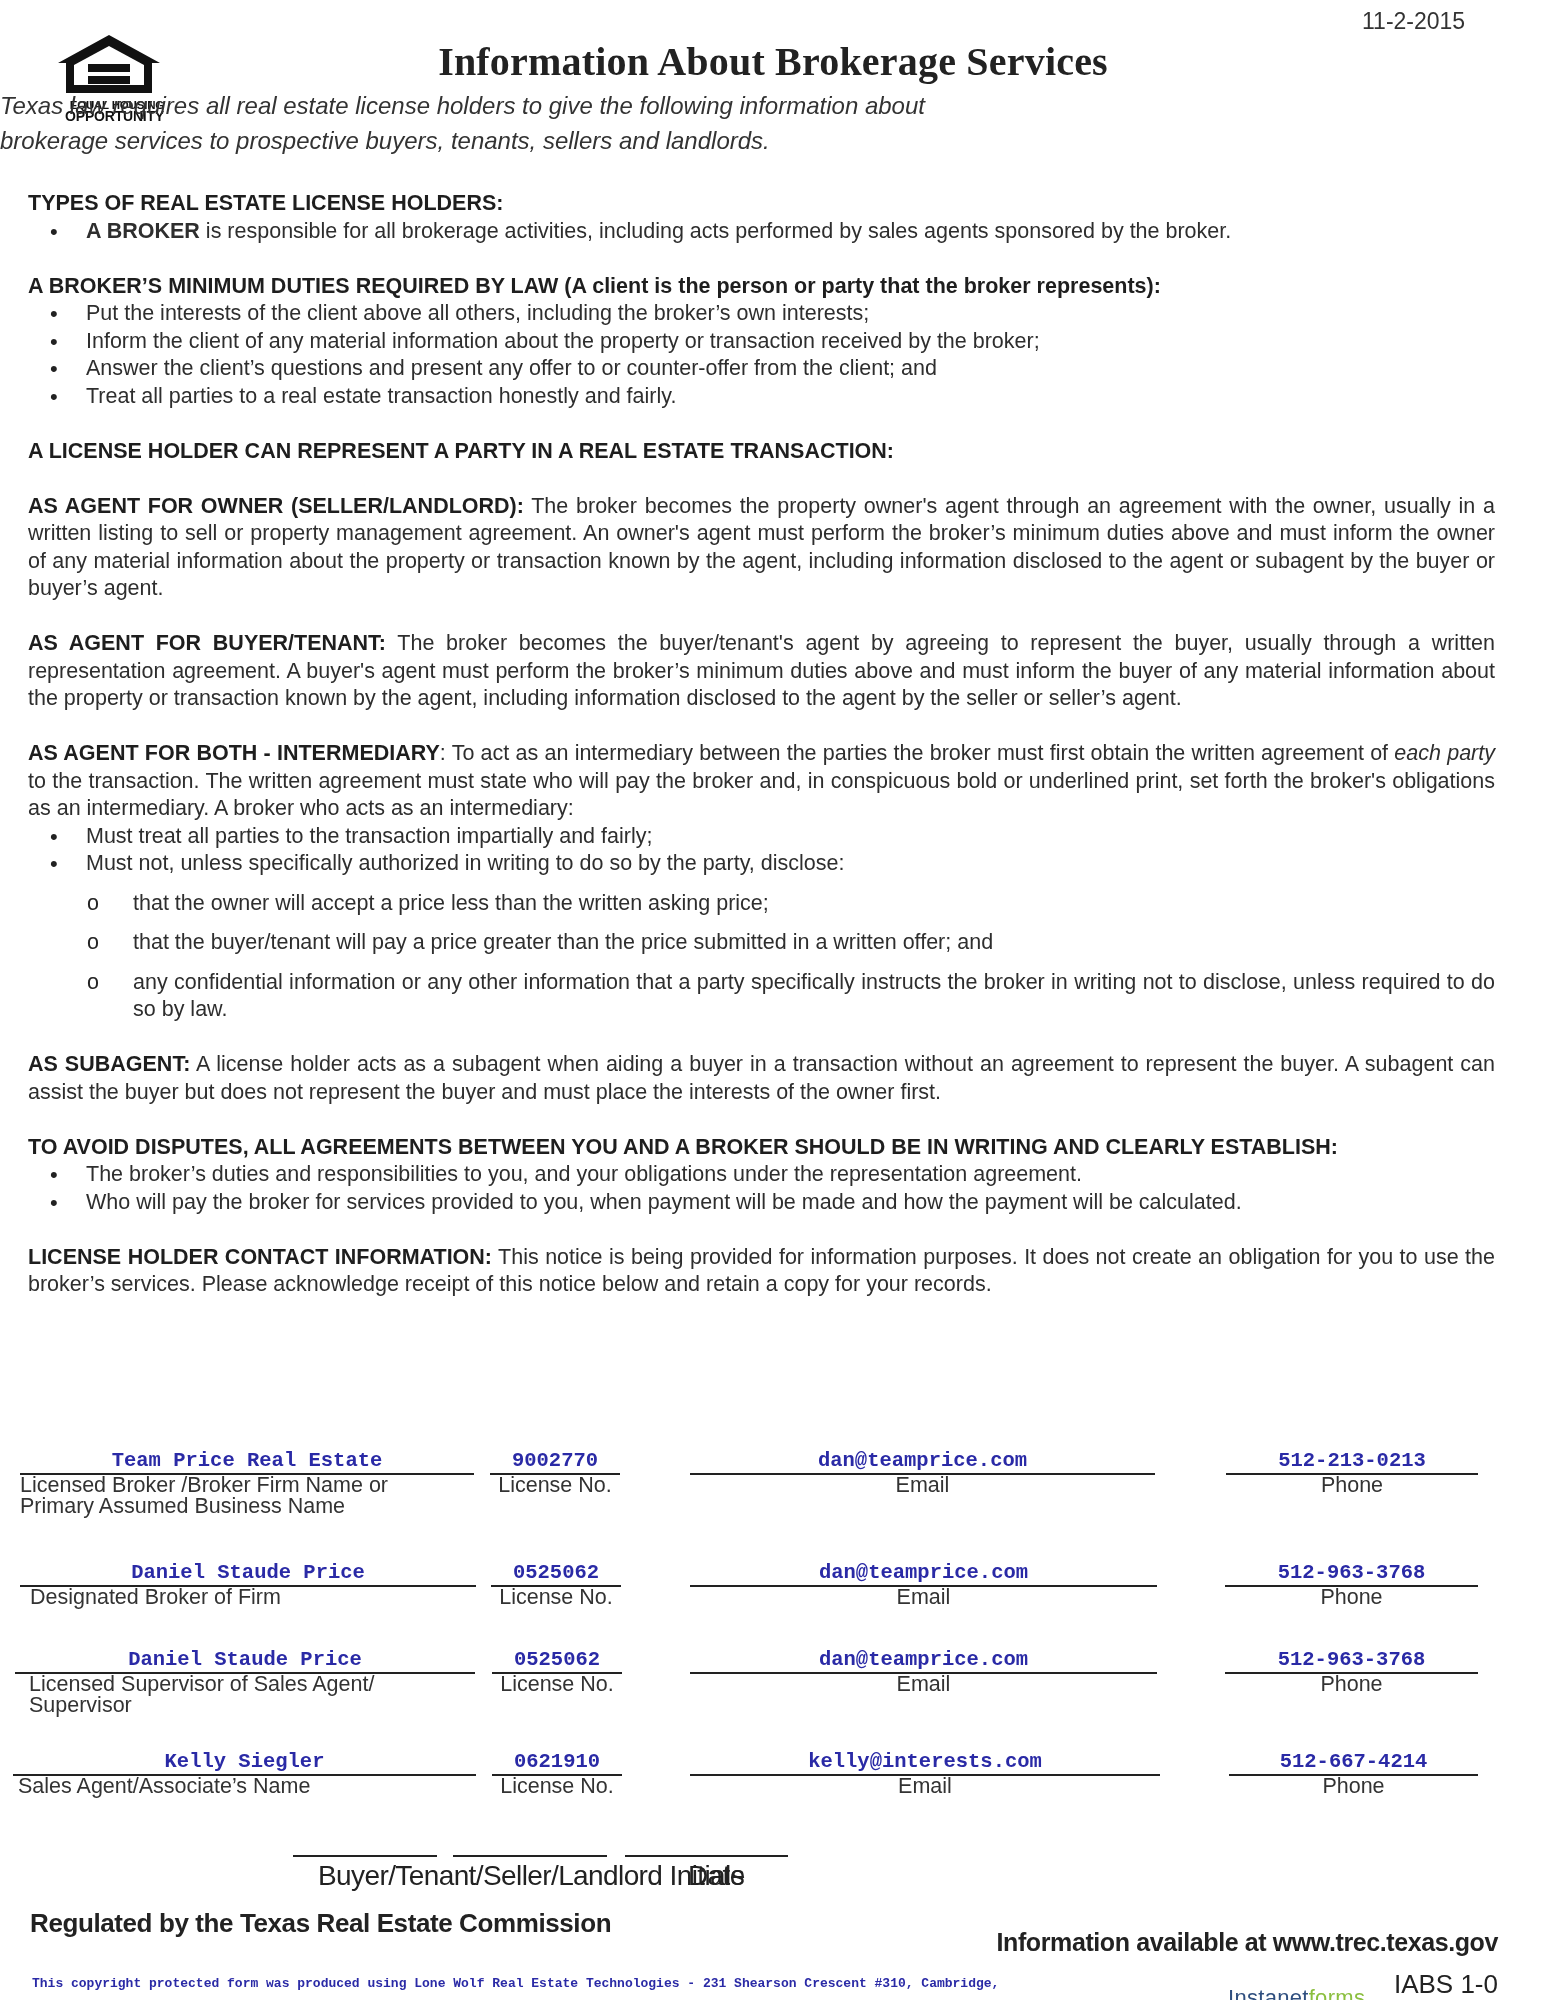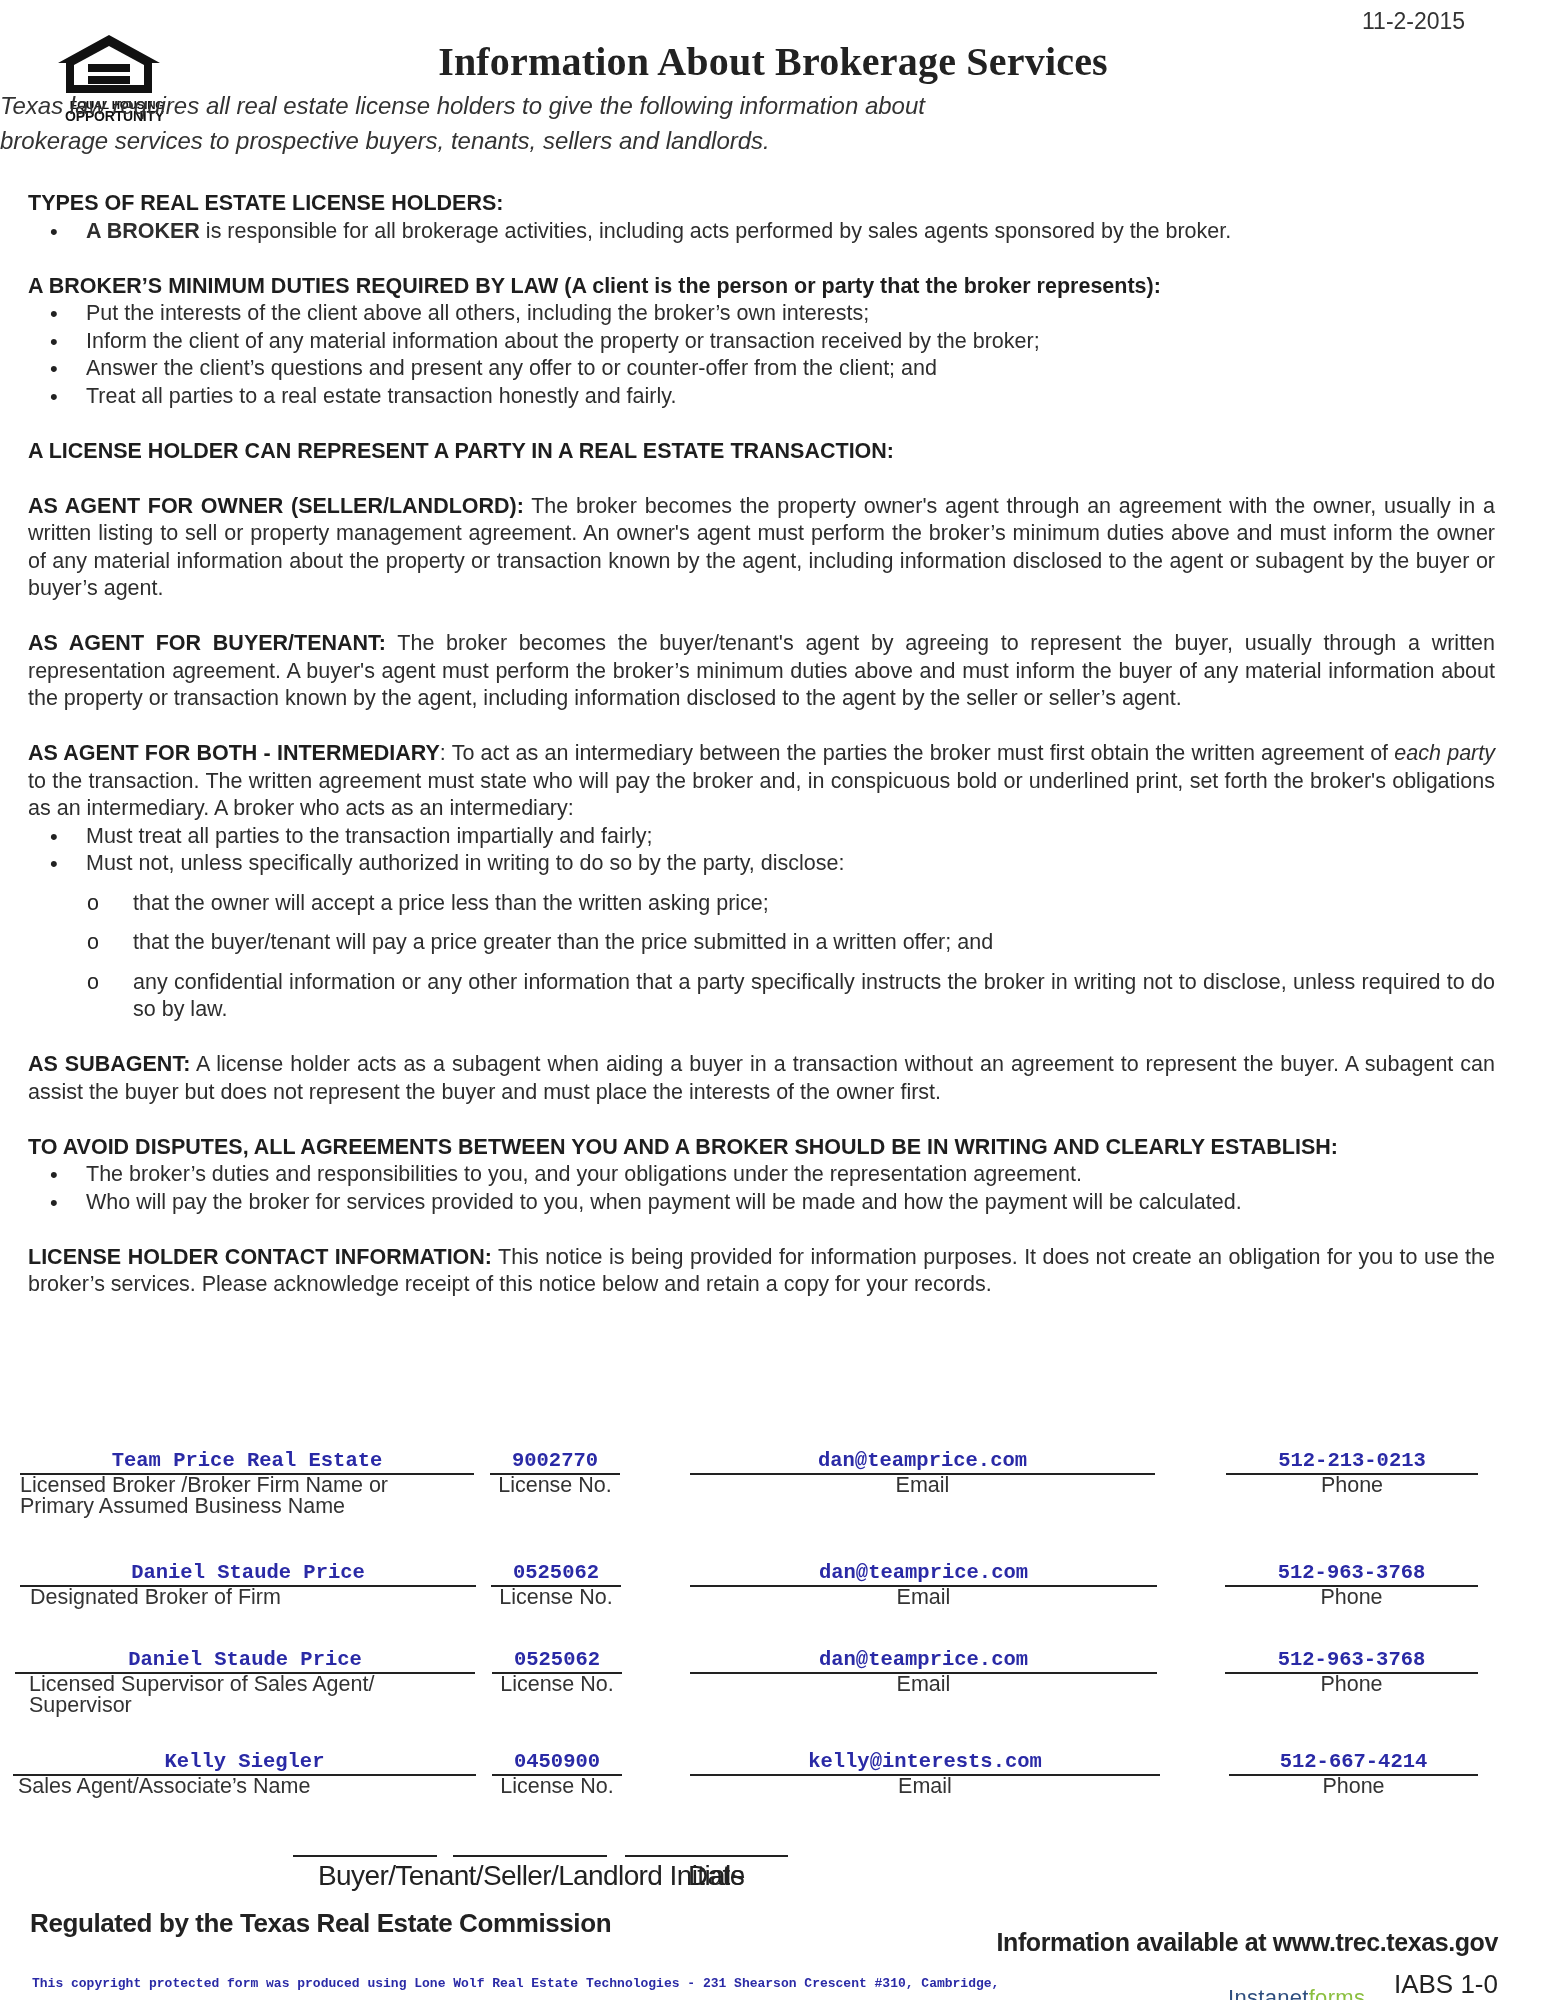--- a/index.html
+++ b/index.html
@@ -177,21 +177,21 @@
   <div class="line"></div>
   <span class="lbl">Phone</span>
 </div>
 
 <div class="field" style="left:13px;top:1750px;width:463px">
   <span class="val filled">Kelly Siegler</span>
   <div class="line"></div>
   <span class="lbl" style="padding-left:5px">Sales Agent/Associate’s Name</span>
 </div>
 <div class="field" style="left:492px;top:1750px;width:130px;text-align:center">
-  <span class="val filled">0450900</span>
+  <span class="val filled">0621910</span>
   <div class="line"></div>
   <span class="lbl">License No.</span>
 </div>
 <div class="field" style="left:690px;top:1750px;width:470px;text-align:center">
   <span class="val filled">kelly@interests.com</span>
   <div class="line"></div>
   <span class="lbl">Email</span>
 </div>
 <div class="field" style="left:1229px;top:1750px;width:249px;text-align:center">
   <span class="val filled">512-667-4214</span>

